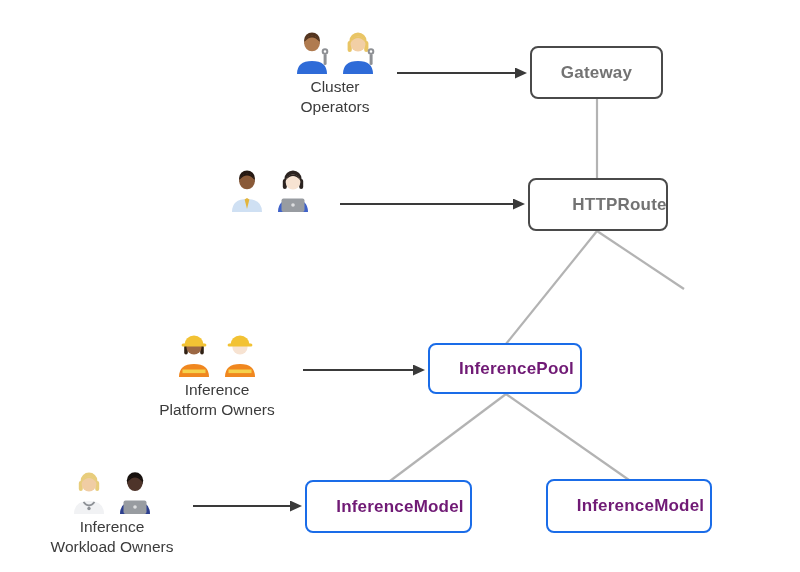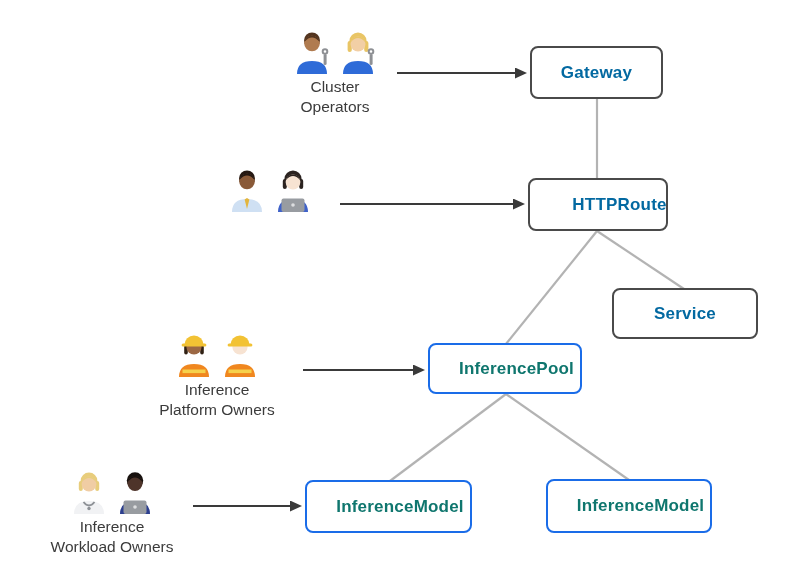--- a/index.html
+++ b/index.html
@@ -2,22 +2,22 @@
 <html><head>
 <meta charset="utf-8">
 <style>
   html,body{margin:0;padding:0;background:#ffffff;font-family:"Liberation Sans",sans-serif;}
   .canvas{position:relative;width:800px;height:572px;background:#ffffff;overflow:hidden;}
   .wires{position:absolute;left:0;top:0;z-index:0;}
   .wires line.gray{stroke:#b3b3b3;stroke-width:2.2;}
   .wires line.arrow{stroke:#3a3a3a;stroke-width:2.2;}
   .node{position:absolute;z-index:2;box-sizing:border-box;background:#ffffff;
         border:2.5px solid #4a4a4a;border-radius:8px;display:flex;align-items:center;
-        justify-content:center;font-size:17px;font-weight:700;color:#0369a1;letter-spacing:.2px;}
-  .node.blue{border-color:#1a6ce8;color:#0f766e;padding-left:23px;}
+        justify-content:center;font-size:17px;font-weight:700;color:#737373;letter-spacing:.2px;}
+  .node.blue{border-color:#1a6ce8;color:#701a75;padding-left:23px;}
   .actor{position:absolute;z-index:1;display:flex;flex-direction:column;align-items:center;}
   .pair{display:flex;gap:6px;align-items:flex-end;}
   .person{width:40px;height:46px;display:block;}
   .alabel{margin-top:3px;font-size:15.5px;line-height:1.28;color:#3b3b3b;
           text-align:center;white-space:pre-line;}
 </style>
 </head>
 <body>
 
 <div class="canvas">
@@ -34,21 +34,20 @@
     <line class="gray" x1="506" y1="394" x2="390" y2="481"></line>
     <line class="gray" x1="506" y1="394" x2="629" y2="480"></line>
     <line class="arrow" x1="397" y1="73" x2="516" y2="73" marker-end="url(#ah)"></line>
     <line class="arrow" x1="340" y1="204" x2="514" y2="204" marker-end="url(#ah)"></line>
     <line class="arrow" x1="303" y1="370" x2="414" y2="370" marker-end="url(#ah)"></line>
     <line class="arrow" x1="193" y1="506" x2="291" y2="506" marker-end="url(#ah)"></line>
   </svg>
 
   <div class="node" style="left:530px;top:46px;width:133px;height:53px;">Gateway</div>
   <div class="node" style="left:528px;top:178px;width:140px;height:53px;padding-left:43px;">HTTPRoute</div>
-  <div class="node" style="left:612px;top:288px;width:146px;height:51px;">Service</div>
   <div class="node blue" style="left:428px;top:343px;width:154px;height:51px;">InferencePool</div>
   <div class="node blue" style="left:305px;top:480px;width:167px;height:53px;">InferenceModel</div>
   <div class="node blue" style="left:546px;top:479px;width:166px;height:54px;">InferenceModel</div>
 
   <div class="actor" style="left:250px;top:28px;width:170px;">
     <div class="pair">
       <svg class="person" viewBox="0 0 40 46">
         <circle cx="20" cy="12.5" r="8" fill="#53351f"></circle>
         <circle cx="20" cy="15.5" r="7.8" fill="#b07b4f"></circle>
         <path d="M12.5,13.8 a7.7,7.7 0 0 1 15,0 q-3.7,-4.4 -7.5,-4.4 q-3.8,0 -7.5,4.4 z" fill="#53351f"></path>

